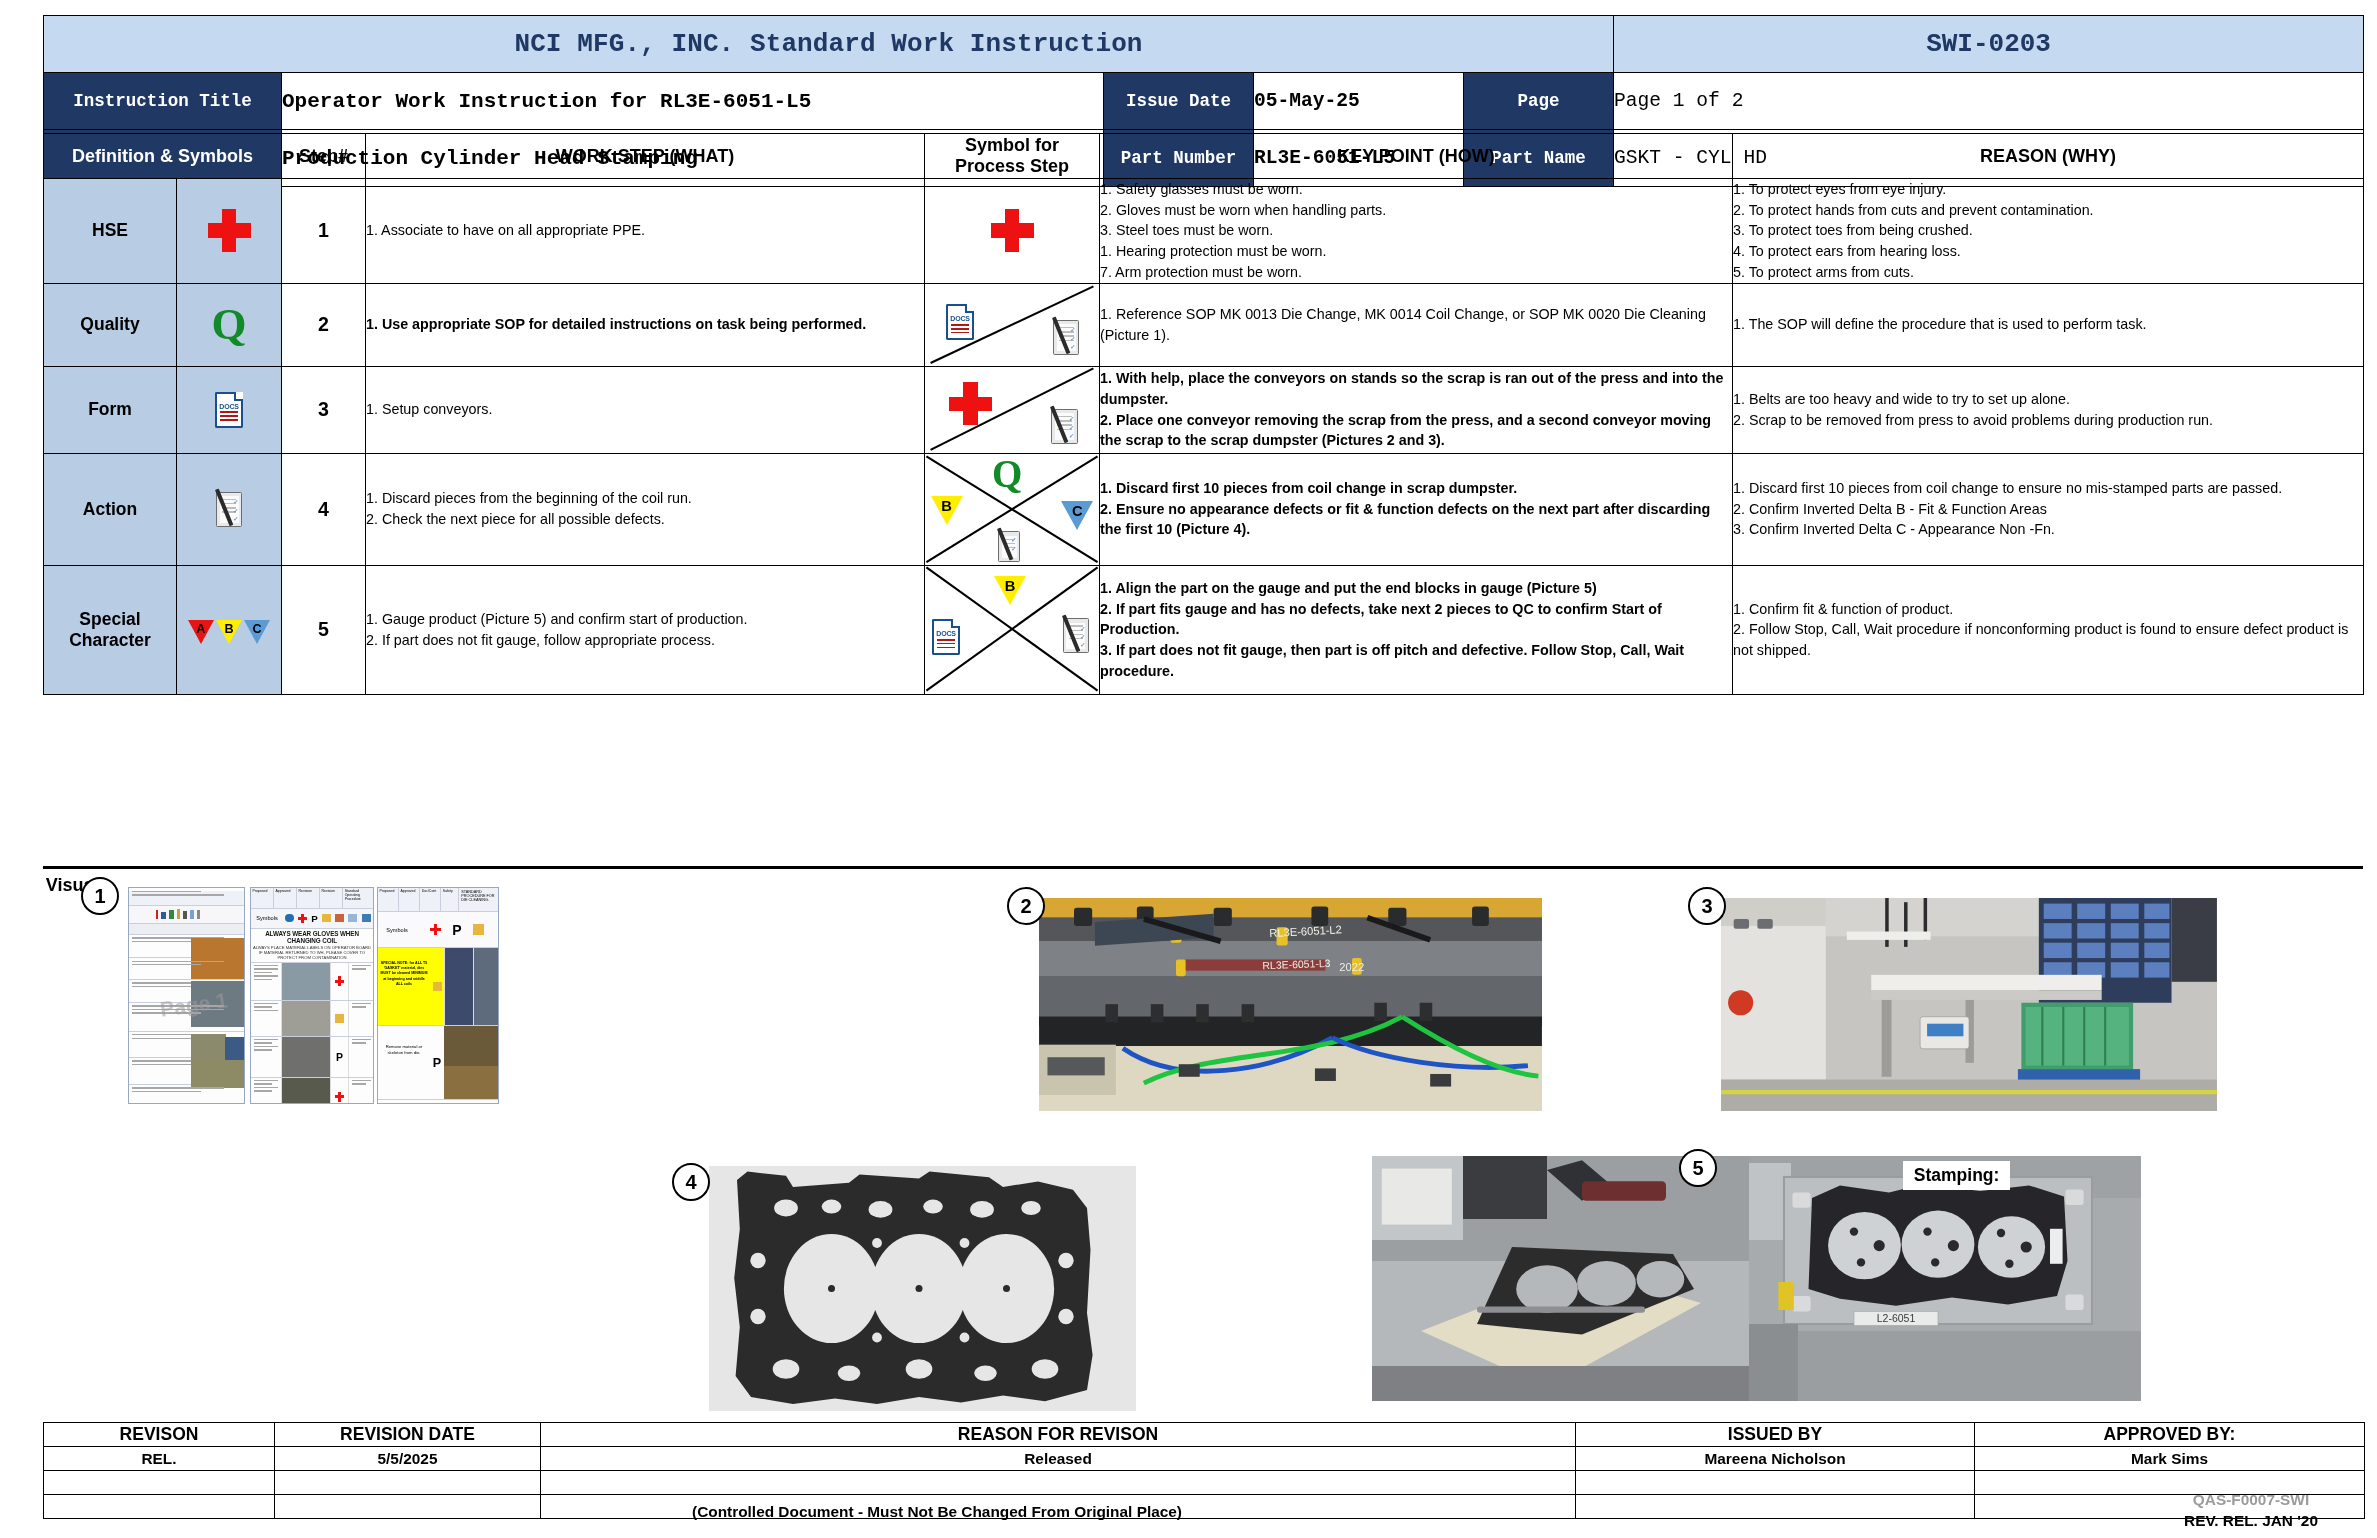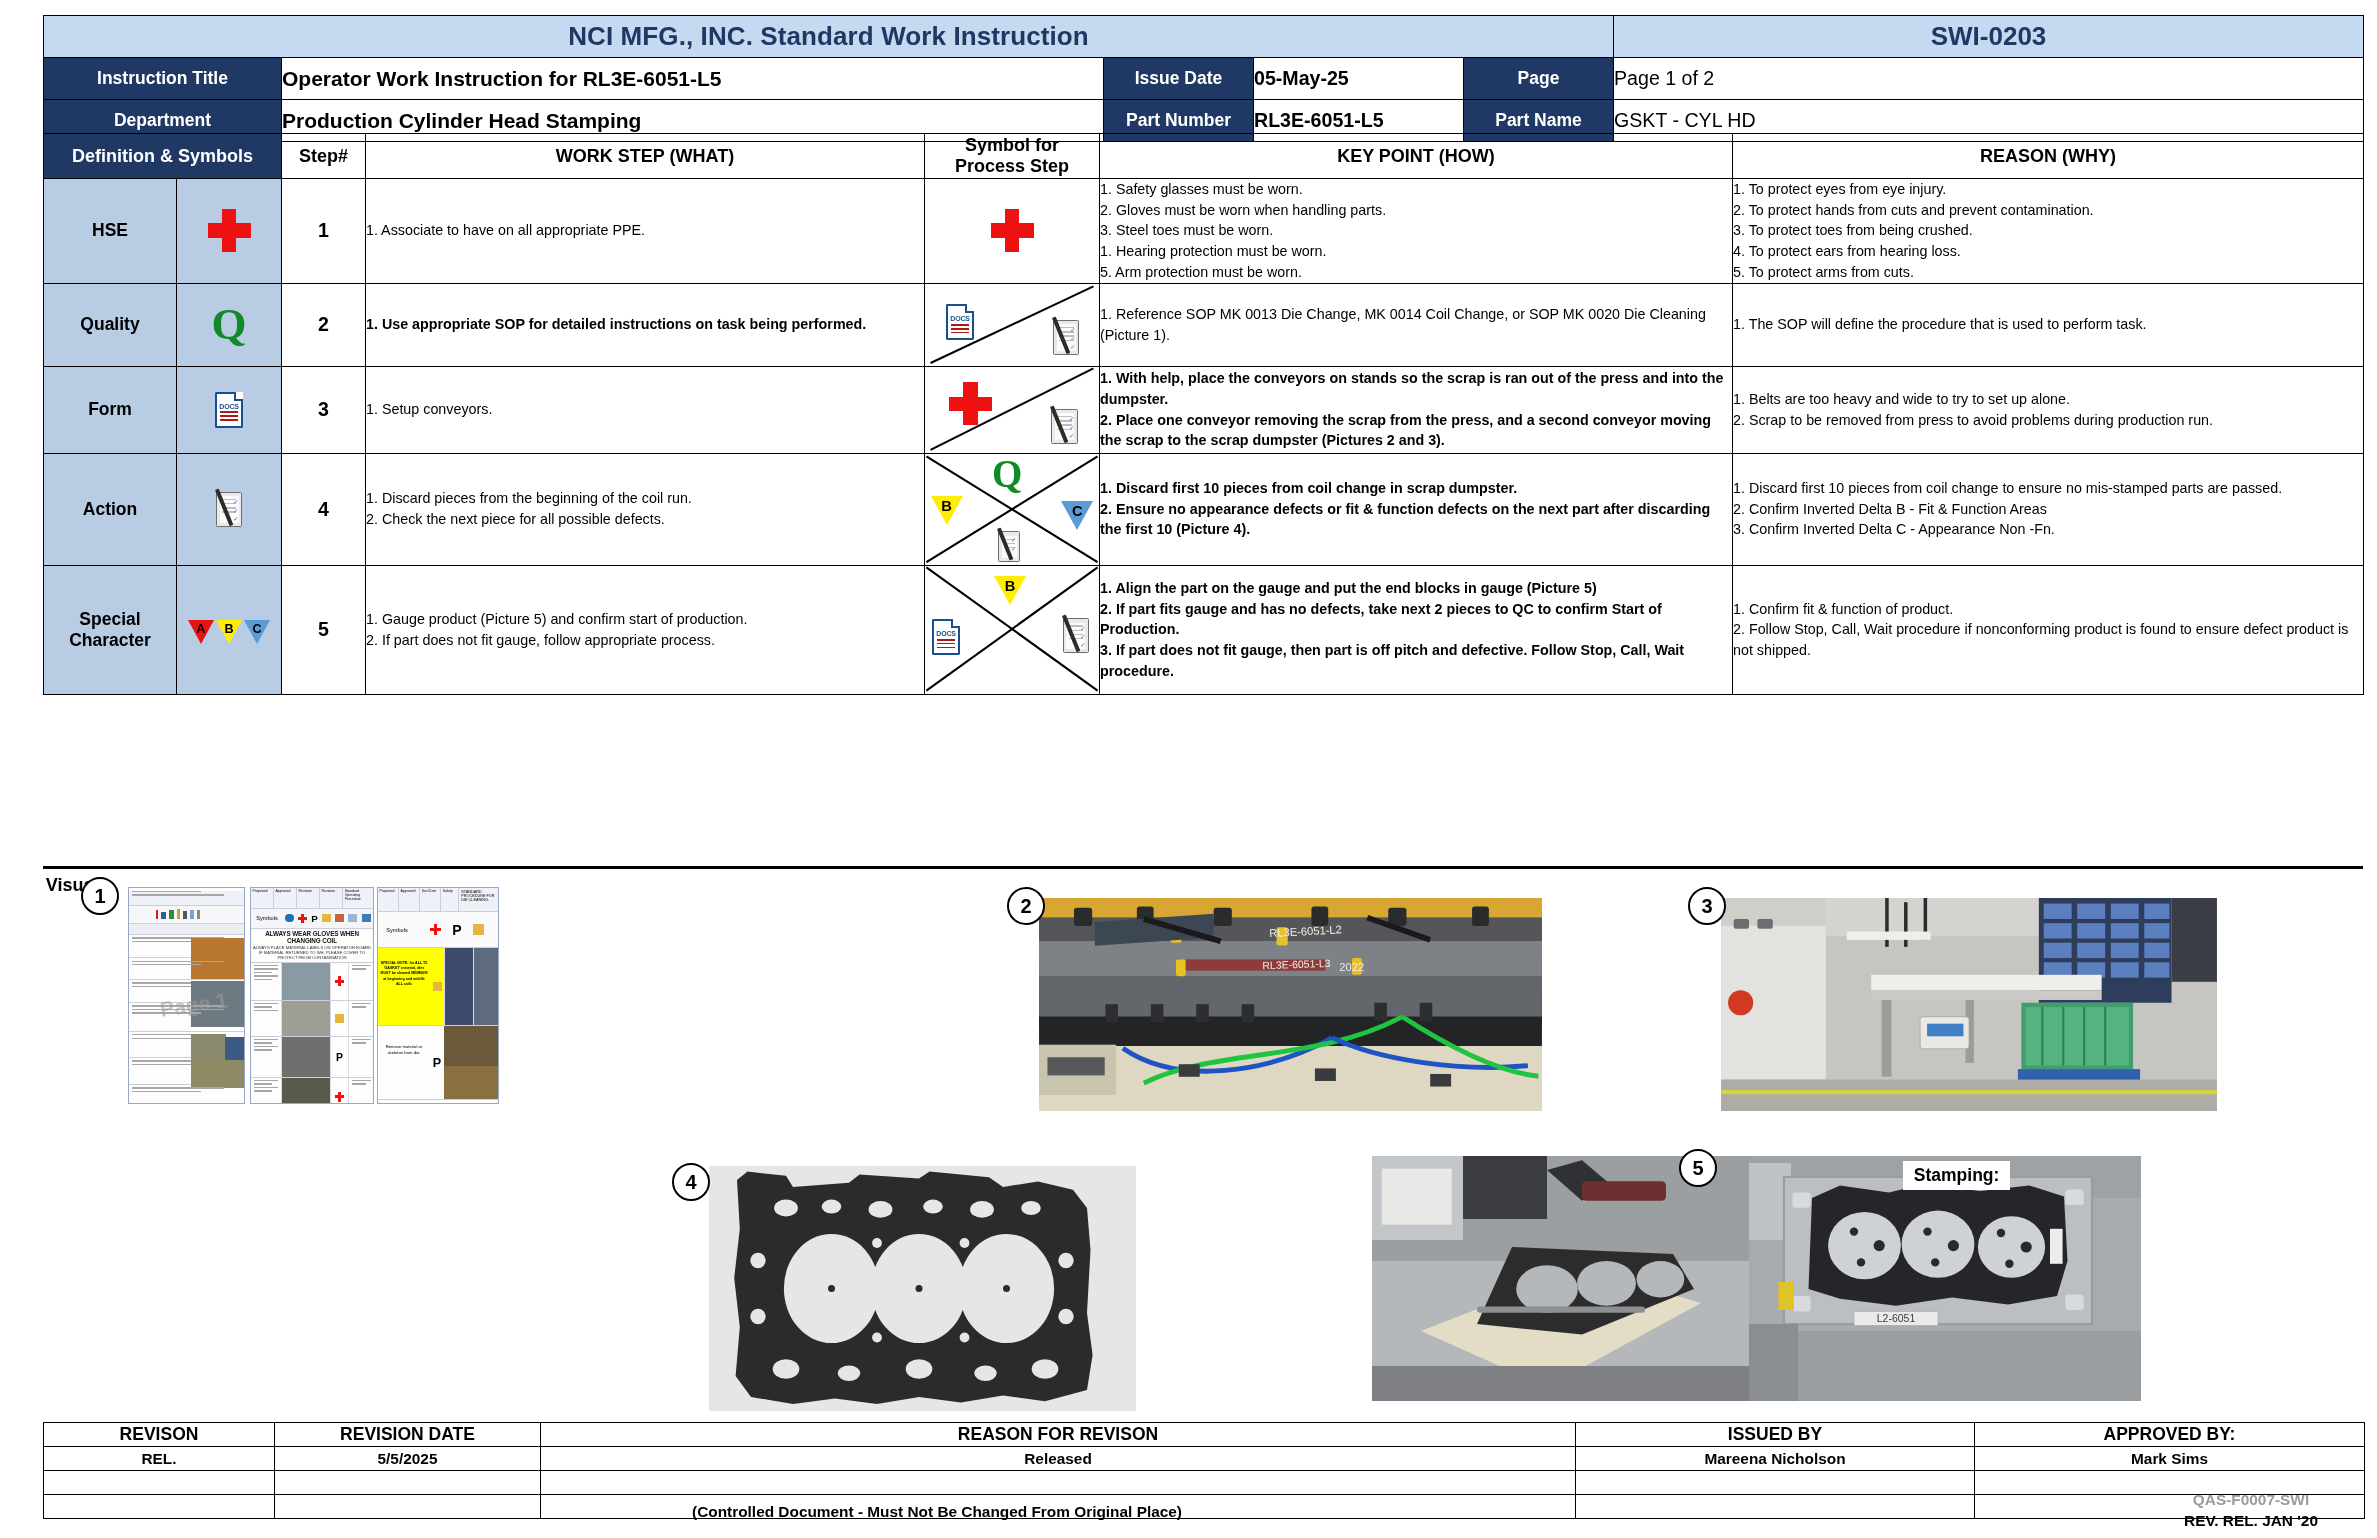--- a/index.html
+++ b/index.html
@@ -29,21 +29,21 @@
     padding: 0;
   }
 
   .navy { background: #1f3864; color: #ffffff; font-weight: bold; }
   .lightblue { background: #c5d9f1; color: #1f3864; font-weight: bold; }
   .bodyblue { background: #b8cce4; color: #000; font-weight: bold; }
   .ctr { text-align: center; }
 
   
   #header-table { position: absolute; left: 43px; top: 15.4px; width: 2320px; }
-  #header-table td { height: 42px; }
+  #header-table td { height: 57px; font-family: Liberation Mono, monospace; }
   .title-bar { font-size: 26px; letter-spacing: 0.1px; }
   .swi-code { font-size: 26px; }
   .hdr-label { font-size: 17.5px; padding: 0 4.2px; text-align: center; }
   .hdr-val-left { font-size: 21px; font-weight: bold; padding-left: 9.8px; }
   .hdr-val-ctr-b { font-size: 19.6px; font-weight: bold; }
   .hdr-val-ctr { font-size: 19.6px; }
 
   
   #steps-table { position: absolute; left: 43px; top: 133px; width: 2320px; }
   #steps-table td { border: 1.4px solid #000; }
@@ -299,21 +299,21 @@
       <td>
         <div style="display:flex;align-items:center;justify-content:center;height:100%">
           <span class="ico cross big"></span>
         </div>
       </td>
       <td class="celltext">
             <p>1. Safety glasses must be worn.</p>
             <p>2. Gloves must be worn when handling parts.</p>
             <p>3. Steel toes must be worn.</p>
             <p>1. Hearing protection must be worn.</p>
-            <p>5. Arm protection must be worn.</p>
+            <p>7. Arm protection must be worn.</p>
           </td>
       <td class="celltext">
             <p>1. To protect eyes from eye injury.</p>
             <p>2. To protect hands from cuts and prevent contamination.</p>
             <p>3. To protect toes from being crushed.</p>
             <p>4. To protect ears from hearing loss.</p>
             <p>5. To protect arms from cuts.</p>
           </td>
     </tr>
 

